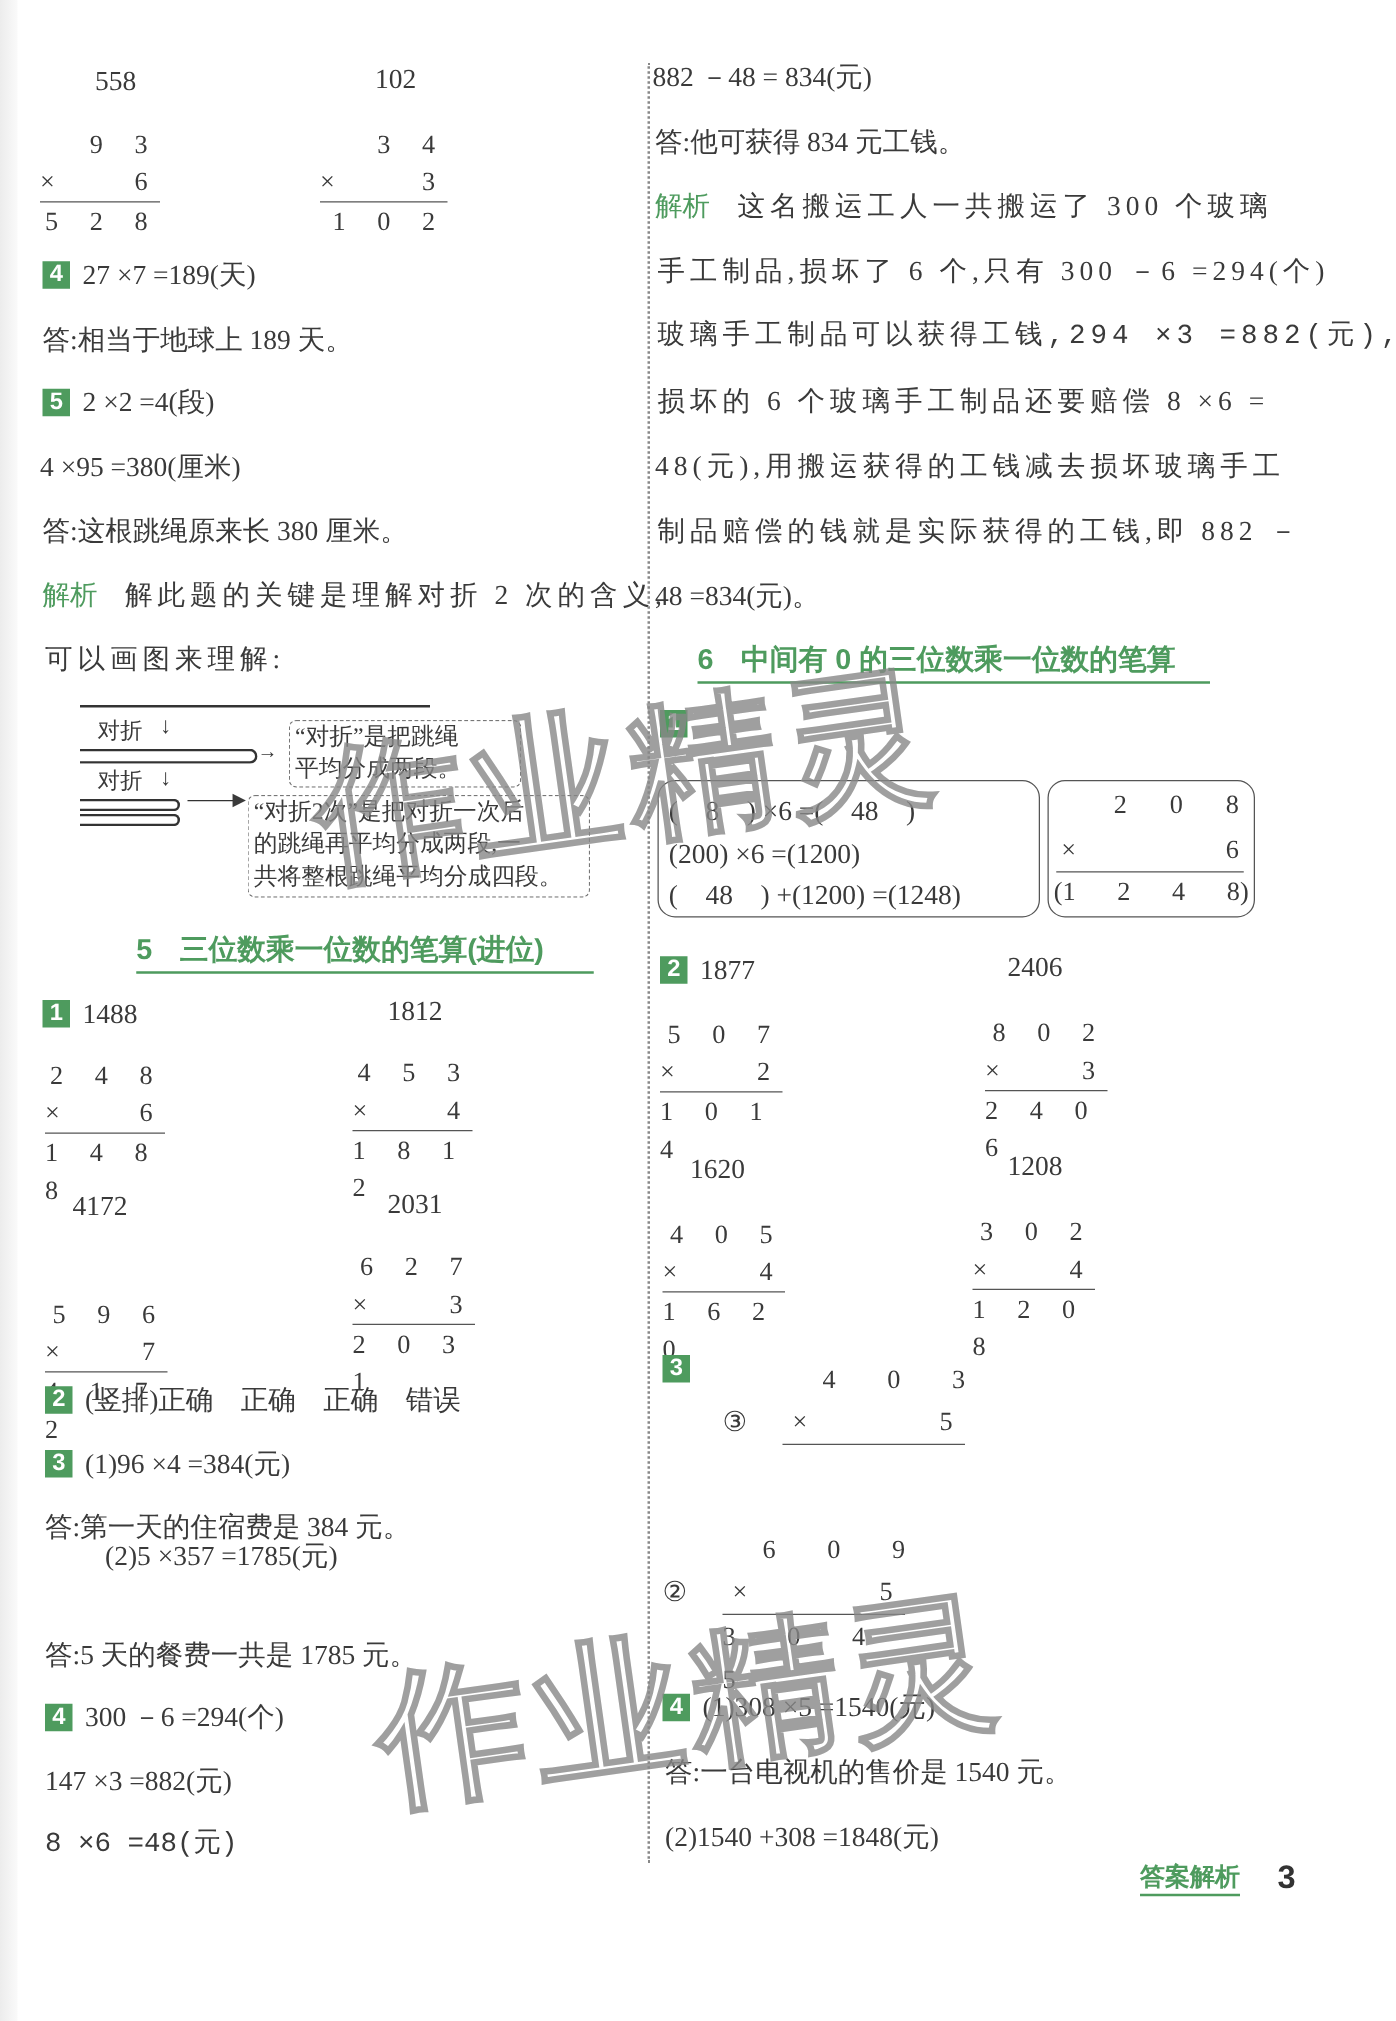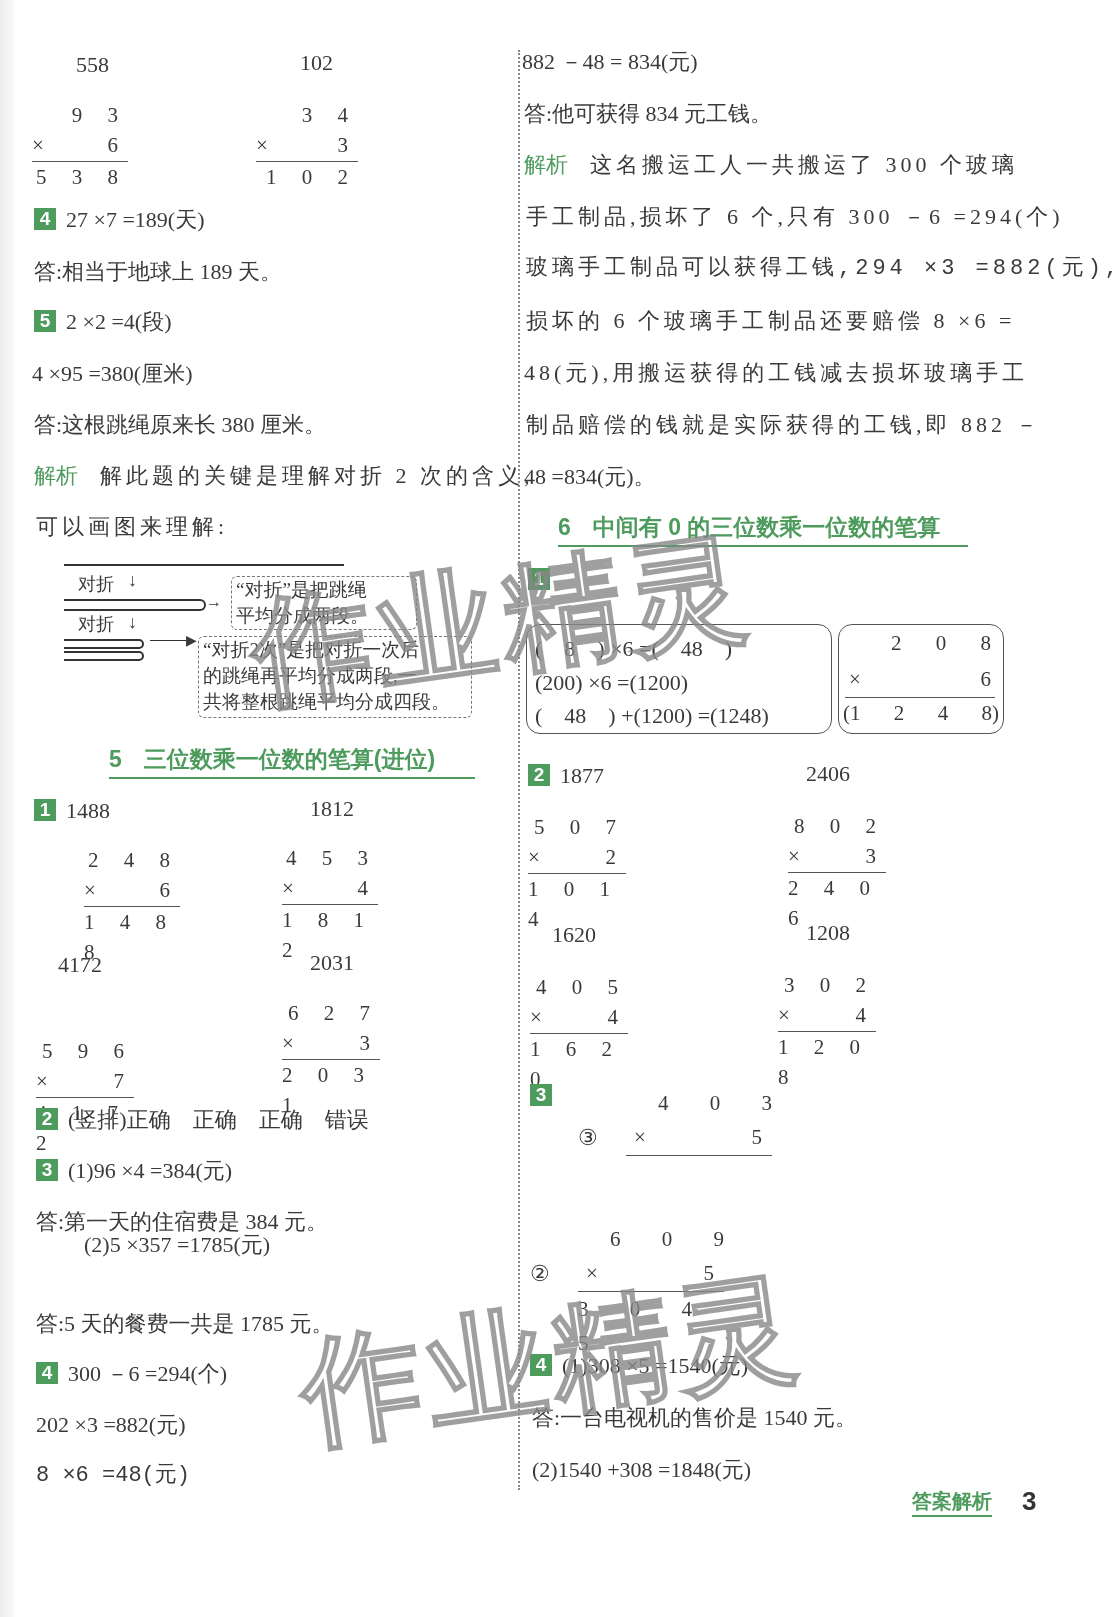--- a/index.html
+++ b/index.html
@@ -42,21 +42,21 @@
 <div class="divider"></div>
 
 <div class="result-num" style="left:76px;top:52px;">558</div>
 <div class="vm" style="left:32px;top:100px;width:96px;">
   <div class="row">9 3</div>
   <div class="row op">
       <span>×</span>
       <span>6</span>
     </div>
   <div class="line"></div>
-  <div class="prod">5 3 8</div>
+  <div class="prod">5 2 8</div>
 </div>
 <div class="result-num" style="left:300px;top:50px;">102</div>
 <div class="vm" style="left:256px;top:100px;width:102px;">
   <div class="row">3 4</div>
   <div class="row op">
       <span>×</span>
       <span>3</span>
     </div>
   <div class="line"></div>
   <div class="prod">1 0 2</div>
@@ -100,21 +100,21 @@
   </div>
 </div>
 
 <div class="abs section-title" style="left:82px;top:744px;width:366px;margin-left:27px;">
   <span class="num">5</span><span>三位数乘一位数的笔算(进位)</span>
 </div>
 
 <div class="abs txt" style="left:34px;top:797px;">
   <span class="badge">1</span><span>1488</span>
 </div>
-<div class="vm" style="left:36px;top:845px;width:96px;margin-left:48px;">
+<div class="vm" style="left:36px;top:845px;width:96px;">
   <div class="row">2 4 8</div>
   <div class="row op">
       <span>×</span>
       <span>6</span>
     </div>
   <div class="line"></div>
   <div class="prod">1 4 8 8</div>
 </div>
 <div class="result-num" style="left:310px;top:796px;">1812</div>
 <div class="vm" style="left:282px;top:843px;width:96px;">
@@ -154,21 +154,21 @@
 <div class="abs txt" style="left:36px;top:1157px;">
   <span class="badge">3</span><span>(1)96 ×4 =384(元)</span>
 </div>
 <div class="abs txt" style="left:36px;top:1208px;">答:第一天的住宿费是 384 元。</div>
 <div class="abs txt" style="left:36px;top:1231px;margin-left:48px;">(2)5 ×357 =1785(元)</div>
 <div class="abs txt" style="left:36px;top:1310px;">答:5 天的餐费一共是 1785 元。</div>
 
 <div class="abs txt" style="left:36px;top:1360px;">
   <span class="badge">4</span><span>300 －6 =294(个)</span>
 </div>
-<div class="abs txt" style="left:36px;top:1411px;">202 ×3 =882(元)</div>
+<div class="abs txt" style="left:36px;top:1411px;">147 ×3 =882(元)</div>
 <div class="abs txt" style="left:36px;top:1462px;font-family:Liberation Mono, monospace;">8 ×6 =48(元)</div>
 
 <div class="abs txt" style="left:522px;top:48px;">882 －48 = 834(元)</div>
 <div class="abs txt" style="left:524px;top:100px;">答:他可获得 834 元工钱。</div>
 <div class="abs txt" style="left:524px;top:151px;">
   <span class="jiexi">解析</span><span class="spaced">这名搬运工人一共搬运了 300 个玻璃</span>
 </div>
 <div class="abs txt spaced" style="left:526px;top:203px;">手工制品,损坏了 6 个,只有 300 －6 =294(个)</div>
 <div class="abs txt spaced" style="left:526px;top:255px;font-family:Liberation Mono, monospace;">玻璃手工制品可以获得工钱,294 ×3 =882(元),</div>
 <div class="abs txt spaced" style="left:526px;top:307px;">损坏的 6 个玻璃手工制品还要赔偿 8 ×6 =</div>

